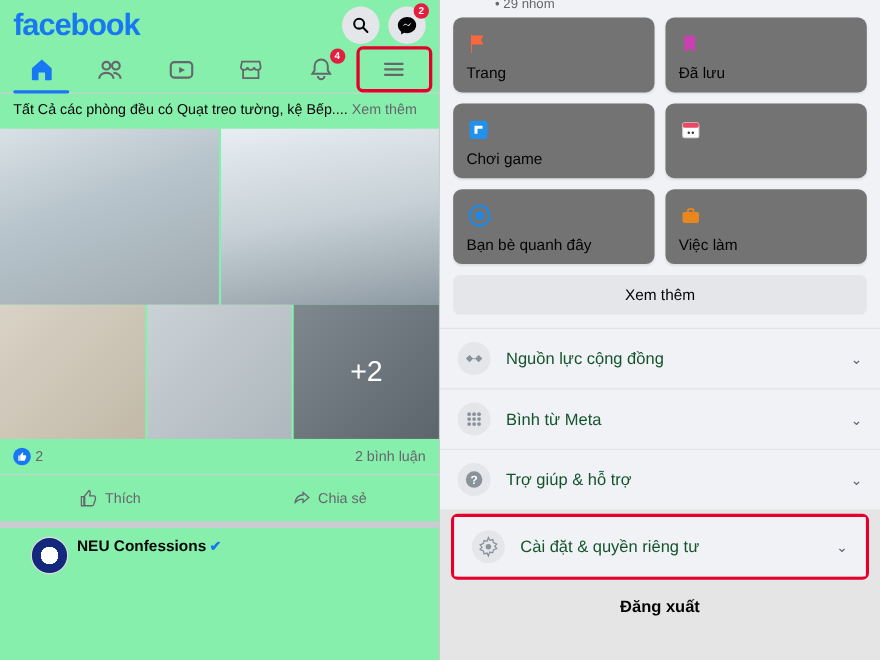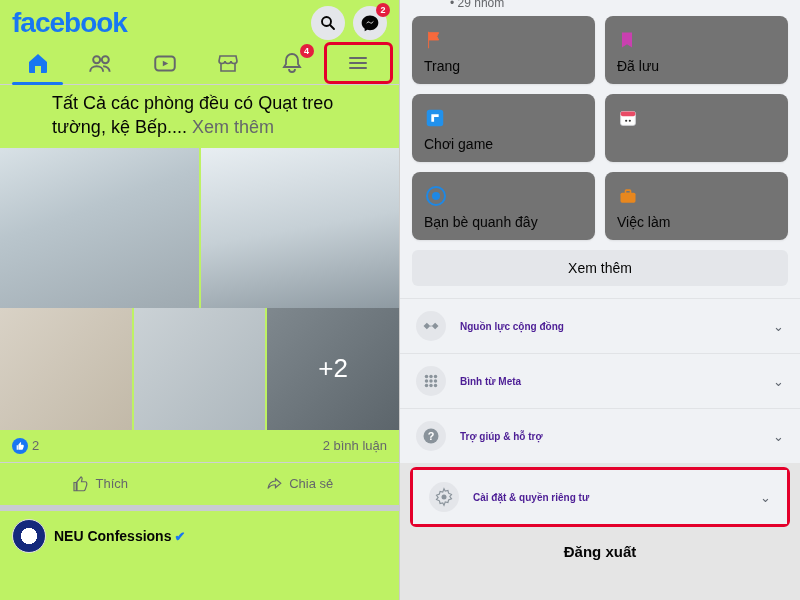--- a/index.html
+++ b/index.html
@@ -1,55 +1,55 @@
 <!DOCTYPE html>
 <html><head>
 <meta charset="utf-8">
 <style>
 * { box-sizing: border-box; margin: 0; padding: 0; }
 body { font-family: -apple-system, BlinkMacSystemFont, 'Segoe UI', Helvetica, Arial, sans-serif; background: #e5e5e5; width: 800px; height: 600px; overflow: hidden; display: flex; }
-.panel-left { width: 400px; height: 600px; background: #bef264; display: flex; flex-direction: column; border-right: 1px solid #ccc; }
+.panel-left { width: 400px; height: 600px; background: #86efac; display: flex; flex-direction: column; border-right: 1px solid #ccc; }
 .panel-right { width: 400px; height: 454px; background: #f0f2f5; display: flex; flex-direction: column; }
 .header { display: flex; align-items: center; padding: 6px 12px 2px; }
 .logo { color: #1877f2; font-size: 28px; font-weight: 800; letter-spacing: -1px; flex: 1; }
 .hdr-icons { display: flex; gap: 8px; }
 .circle-btn { width: 34px; height: 34px; border-radius: 50%; background: #e4e6ea; display: flex; align-items: center; justify-content: center; position: relative; }
 .badge { position: absolute; top: -3px; right: -3px; background: #e41e3f; color: #fff; border-radius: 8px; font-size: 9px; min-width: 14px; height: 14px; display: flex; align-items: center; justify-content: center; font-weight: 700; padding: 0 3px; }
 .tabbar { display: flex; border-bottom: 1px solid #ced0d4; padding: 0 6px; }
 .tabitem { flex: 1; display: flex; align-items: center; justify-content: center; padding: 8px 0; position: relative; color: #65676b; }
 .tabitem.active { color: #1877f2; }
 .tabitem.active::after { content:''; position:absolute; bottom:-1px; left:10%; right:10%; height:3px; background:#1877f2; border-radius:2px; }
 .highlight-red { border: 3px solid #e4002b; border-radius: 6px; }
 .tabitem.highlight-red { padding: 5px 0; }
-.post-text { padding: 6px 12px 8px; font-size: 18px; color: #050505; line-height: 1.35; margin-left: 40px; }
+.post-text { padding: 6px 12px 8px; font-size: 13px; color: #050505; line-height: 1.35; }
 .seemore { color: #65676b; }
 .photo-grid { display: grid; grid-template-columns: 1fr 1fr; gap: 2px; }
 .photo { background: linear-gradient(135deg,#c9d2d8,#a8b4bd); position: relative; }
 .ph-a { height: 160px; background: linear-gradient(160deg,#d8e1e6 0%,#b9c5cc 40%,#9ea9b0 100%); }
 .ph-b { height: 160px; background: linear-gradient(170deg,#e8eef2 0%,#c6d0d6 50%,#8e9aa2 100%); }
 .row2 { display: grid; grid-template-columns: 1fr 1fr 1fr; gap: 2px; }
 .ph-c { height: 122px; background: linear-gradient(135deg,#d9d2c6,#c2b9a8); }
 .ph-d { height: 122px; background: linear-gradient(135deg,#cbd2d6,#adb7bd); }
 .ph-e { height: 122px; background: linear-gradient(135deg,#7f888e,#5c656b); display:flex; align-items:center; justify-content:center; color:#fff; font-size:26px; font-weight:500; }
 .stats { display: flex; justify-content: space-between; padding: 8px 12px; font-size: 13px; color: #65676b; border-bottom: 1px solid #ced0d4; }
 .likebadge { display: inline-flex; align-items: center; gap: 4px; }
 .likecircle { width: 16px; height: 16px; background: #1877f2; border-radius: 50%; display:inline-flex; align-items:center; justify-content:center; }
 .actions { display: flex; padding: 4px 0; }
 .action-btn { flex: 1; display: flex; align-items: center; justify-content: center; gap: 6px; padding: 8px 0; font-size: 13px; color: #65676b; font-weight: 500; }
-.next-post { display:flex; align-items:center; gap:8px; padding: 8px 12px; border-top: 6px solid #c9ccd1; }
+.next-post { display:flex; align-items:flex-start; gap:8px; padding: 8px 28px; border-top: 6px solid #c9ccd1; }
 .avatar { width: 34px; height: 34px; border-radius: 50%; background: radial-gradient(circle,#fff 35%,#14297c 36%); border: 1px solid #ddd; }
 .page-name { font-weight: 700; font-size: 14px; color: #050505; }
 .verified { color:#1877f2; font-size:13px; margin-left:3px; }
 .menu-grid { display: grid; grid-template-columns: 1fr 1fr; gap: 10px; padding: 0 12px 10px; }
 .menu-card { background: #737373; border-radius: 8px; padding: 10px 12px; box-shadow: 0 1px 2px rgba(0,0,0,0.08); }
 .menu-card .mc-icon { height: 28px; display:flex; align-items:center; }
 .menu-card .mc-label { font-size: 14px; color: #050505; margin-top: 4px; }
 .xemthem { margin: 0 12px 12px; background: #e4e6ea; border-radius: 6px; text-align: center; padding: 10px 0; font-size: 14px; font-weight: 500; color: #050505; }
 .option-row { display: flex; align-items: center; padding: 12px 16px; gap: 14px; background: #f0f2f5; border-top: 1px solid #e1e3e6; }
-.option-row .opt-label { flex:1; font-size: 10px; font-weight: 700; color: #4c1d95; }
+.option-row .opt-label { flex:1; font-size: 15px; font-weight: 400; color: #14532d; }
 .option-icon { width: 30px; height: 30px; border-radius: 50%; background: #e4e6ea; display:flex; align-items:center; justify-content:center; }
 .chev { color: #606770; font-size: 13px; }
 .settings-highlight { margin: 4px 10px; border: 3px solid #e4002b; border-radius: 6px; background:#f0f2f5; }
 .settings-highlight .option-row { border-top: none; }
 .logout { text-align: center; padding: 12px 0 8px; font-size: 15px; font-weight: 600; color: #050505; }
 .topstub { font-size: 12px; color: #65676b; padding: 0 16px 6px 50px; margin-top: -4px; }
 svg { display: block; }
 </style>
 </head>
 <body>

